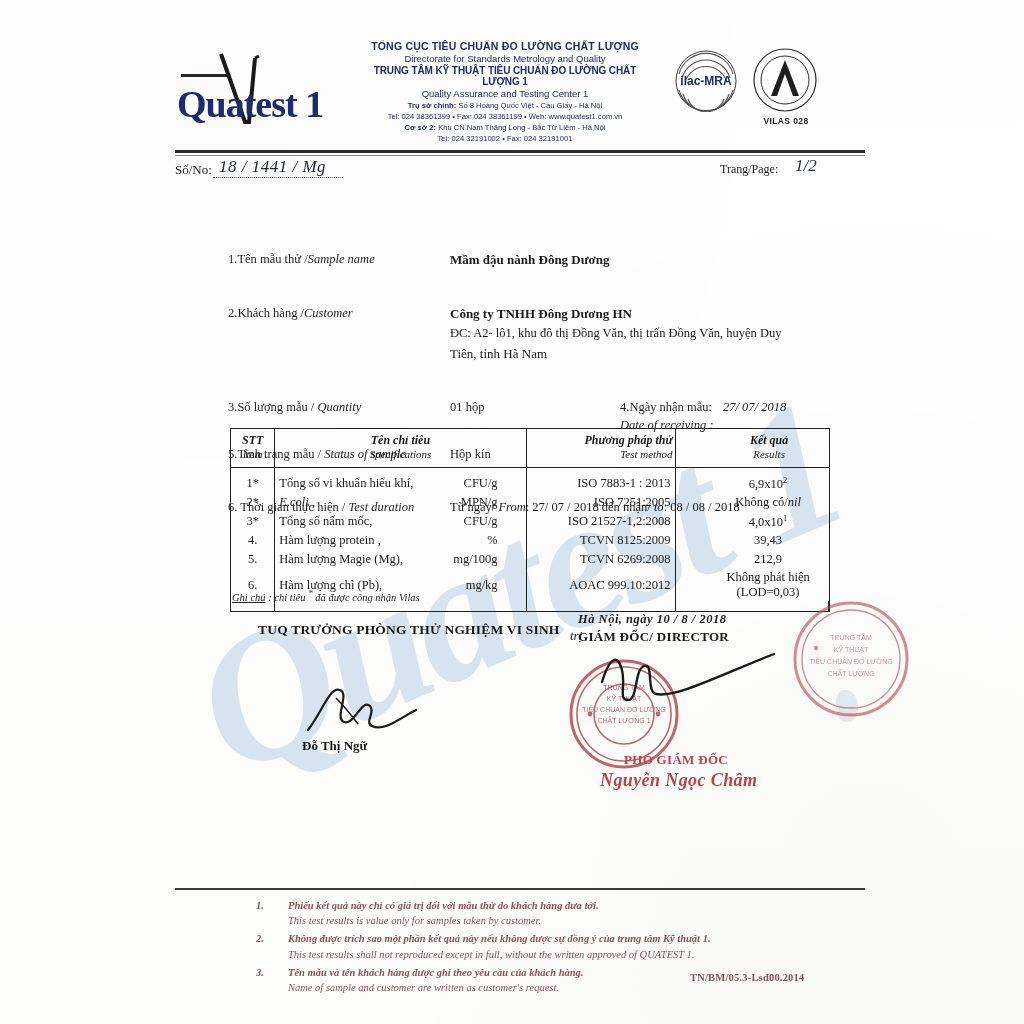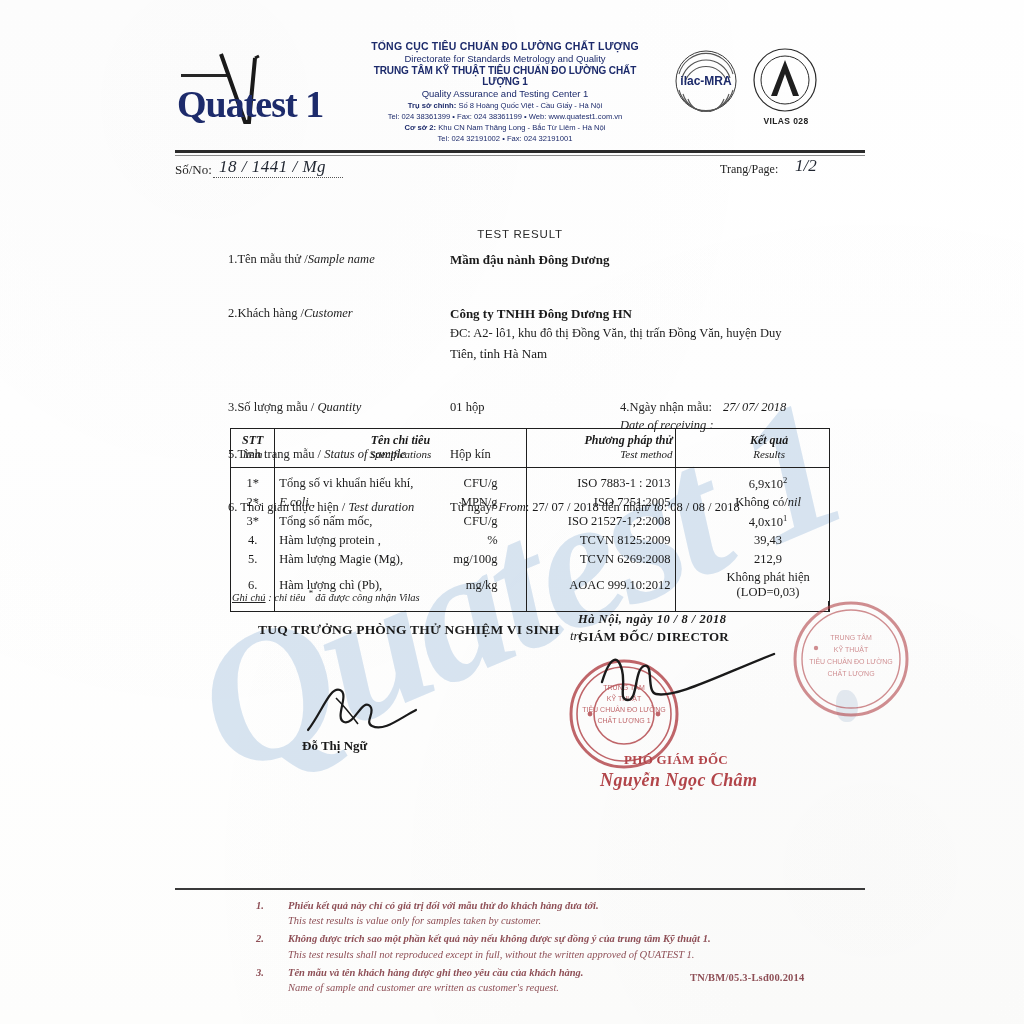--- a/index.html
+++ b/index.html
@@ -501,21 +501,20 @@
   <div class="hdr-rule2"></div>
 
   <div class="noline">
     <span class="lbl">Số/No:</span>
     <span class="dots"></span>
     <span class="hand">18 / 1441 / Mg</span>
     <span class="pg-lbl">Trang/Page:</span>
     <span class="pg-hand">1/2</span>
   </div>
 
-  <div class="subtitle">TEST RESULT</div>
 
   <div class="fields">
 
     <div class="frow f-sample">
       <span class="fl"><span>1.Tên mẫu thử /</span><i>Sample name</i></span>
       <span class="fv bold">Mầm đậu nành Đông Dương</span>
     </div>
 
     <div class="frow f-customer">
       <span class="fl"><span>2.Khách hàng /</span><i>Customer</i></span>

